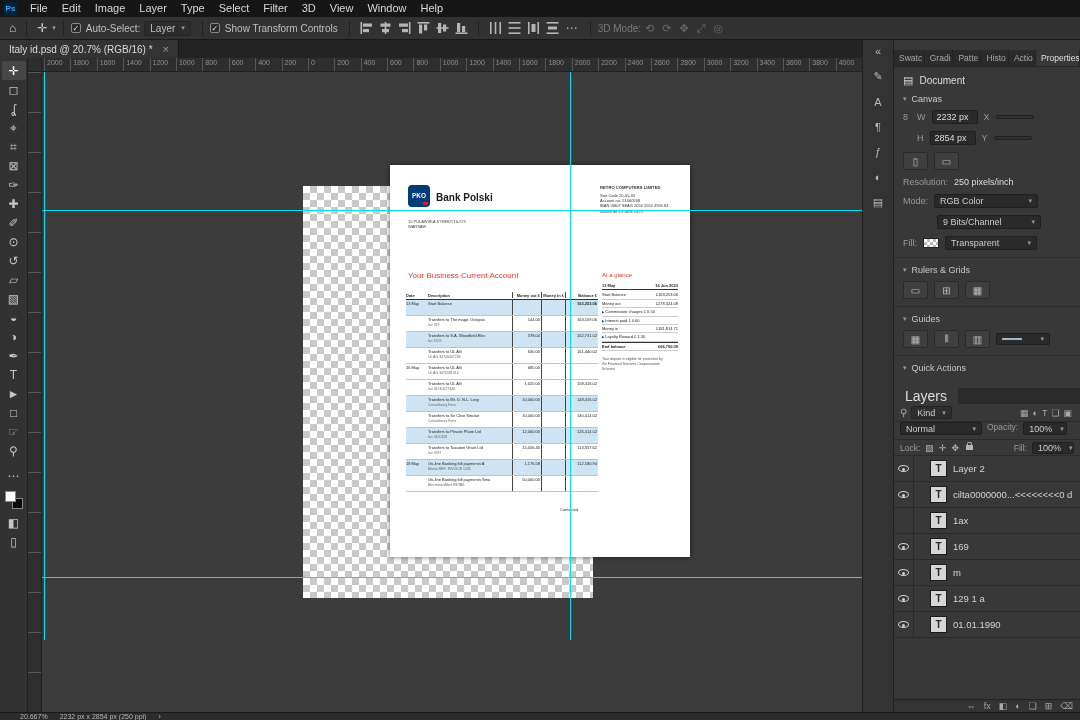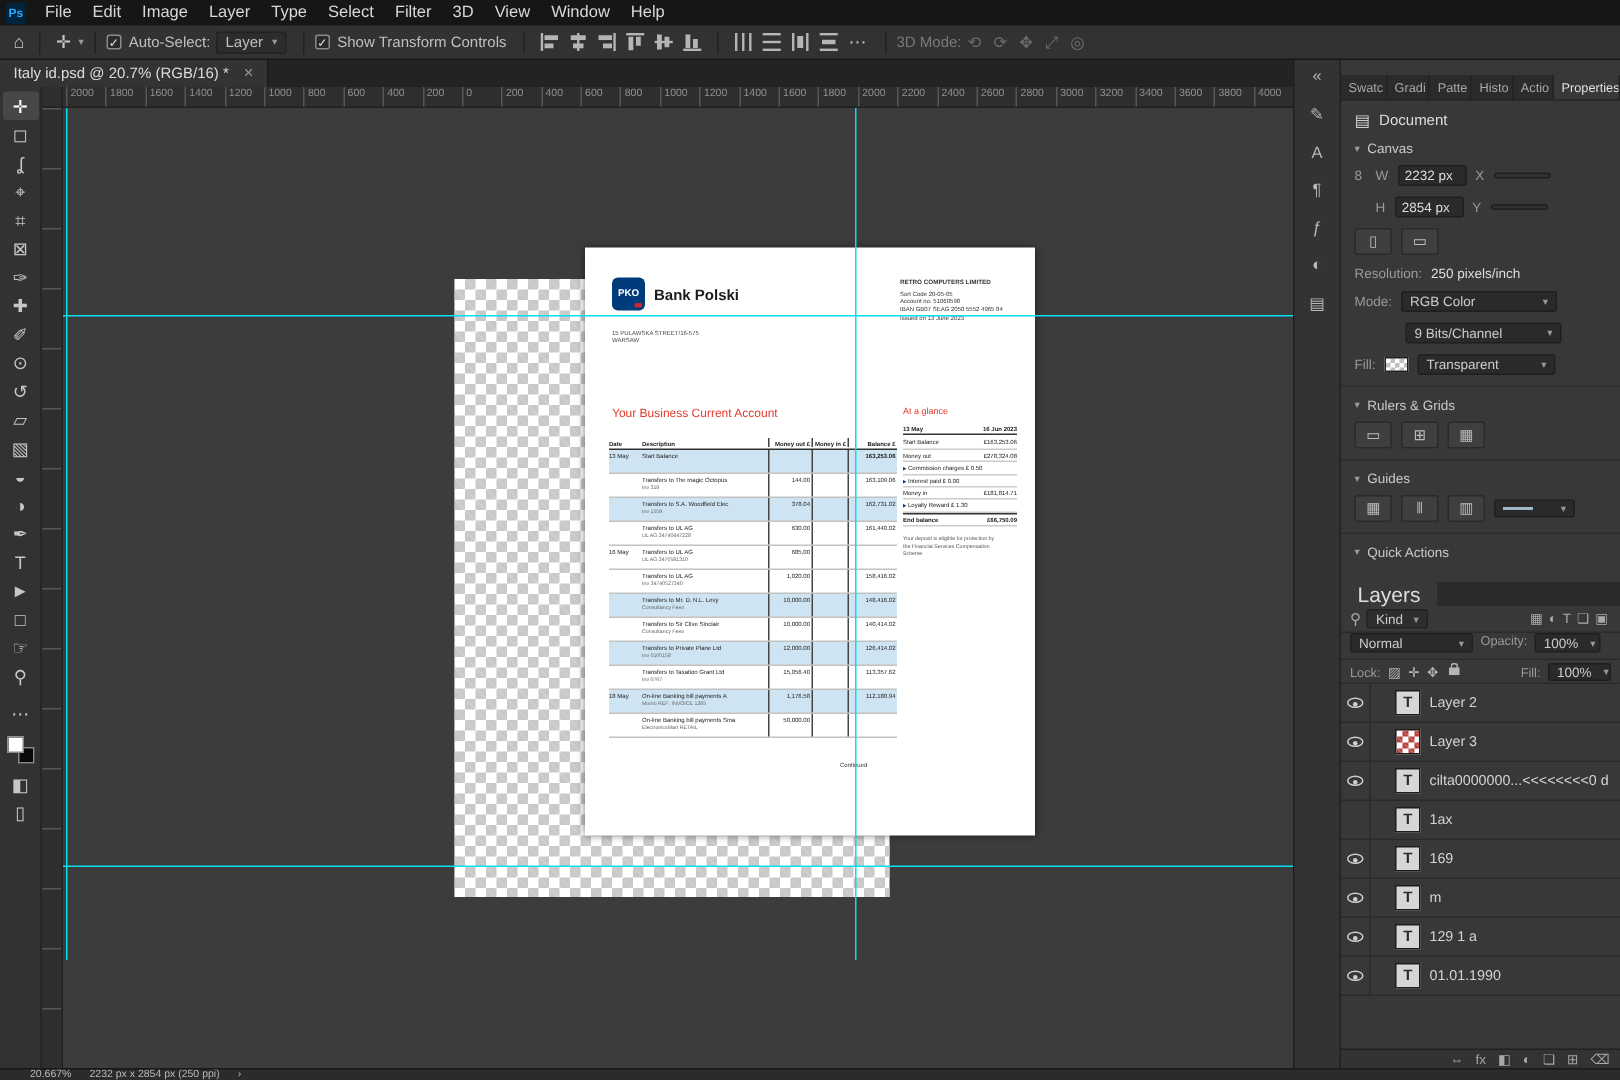--- a/index.html
+++ b/index.html
@@ -701,27 +701,20 @@
           <span class="eyebox">
               <span class="eye"></span>
             </span>
           <span class="thumb tthumb">T</span>
           <span class="lname">Layer 2</span>
         </div>
         <div class="lrow indent">
           <span class="eyebox">
               <span class="eye"></span>
             </span>
-          <span class="thumb imgthumb"></span>
-          <span class="lname">Layer 3</span>
-        </div>
-        <div class="lrow indent">
-          <span class="eyebox">
-              <span class="eye"></span>
-            </span>
           <span class="thumb tthumb">T</span>
           <span class="lname">cilta0000000...&lt;&lt;&lt;&lt;&lt;&lt;&lt;&lt;0 d</span>
         </div>
         <div class="lrow indent">
           <span class="eyebox"></span>
           <span class="thumb tthumb">T</span>
           <span class="lname">1ax</span>
         </div>
         <div class="lrow indent">
           <span class="eyebox">

